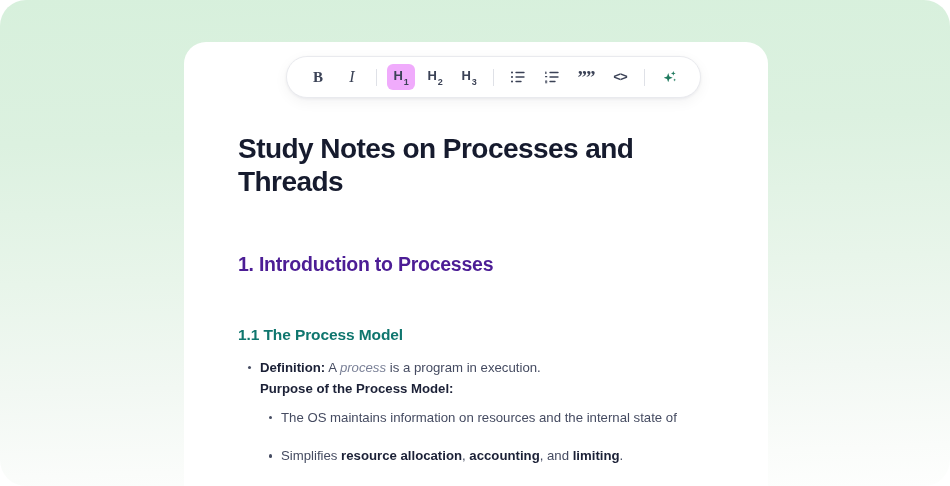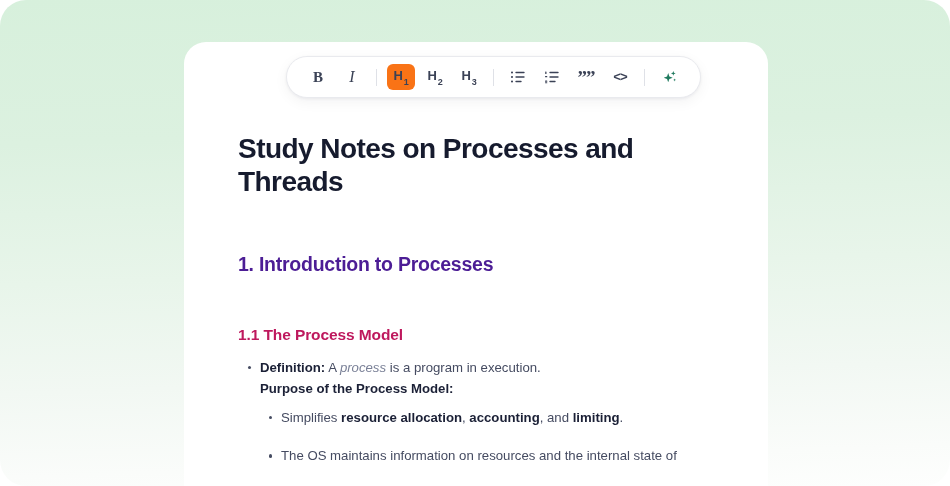--- a/index.html
+++ b/index.html
@@ -57,21 +57,21 @@
     align-items: center;
     justify-content: center;
     border-radius: 6px;
     margin: 0 3px;
     color: #3b4256;
     cursor: pointer;
     user-select: none;
   }
   .tb-btn svg { display: block; }
   .tb-btn.active {
-    background: #f97316;
+    background: #f0abfc;
   }
   .tb-sep {
     width: 1px;
     height: 17px;
     background: #dfe1e7;
     margin: 0 7px;
   }
   .tb-label {
     font-size: 13px;
     font-weight: 700;
@@ -137,21 +137,21 @@
     font-size: 19.5px;
     font-weight: 700;
     letter-spacing: -0.25px;
     color: #4c1d95;
     margin: 55px 0 0 0;
   }
   .h3 {
     font-size: 15.5px;
     font-weight: 700;
     letter-spacing: -0.1px;
-    color: #be185d;
+    color: #0f766e;
     margin: 50px 0 8px 0;
   }
   .ul-1 {
     list-style: none;
     margin: 14px 0 0 0;
     padding: 0;
   }
   .li-1 {
     position: relative;
     padding-left: 22px;
@@ -287,20 +287,20 @@
 
         <h3 class="h3">1.1 The Process Model</h3>
 
         <ul class="ul-1">
           <li class="li-1"><span class="b">Definition:</span><span> A </span><span class="i">process</span><span> is a program in execution.</span></li>
         </ul>
 
         <div class="sub-head">Purpose of the Process Model:</div>
 
         <ul class="ul-2">
+          <li class="li-2"><span>The OS maintains information on resources and the internal state of</span></li>
           <li class="li-2"><span>Simplifies </span><span class="b">resource allocation</span><span>, </span><span class="b">accounting</span><span>, and </span><span class="b">limiting</span><span>.</span></li>
-          <li class="li-2"><span>The OS maintains information on resources and the internal state of</span></li>
         </ul>
 
       </div>
     </div>
   </div>
 </div>
 
 </body></html>

